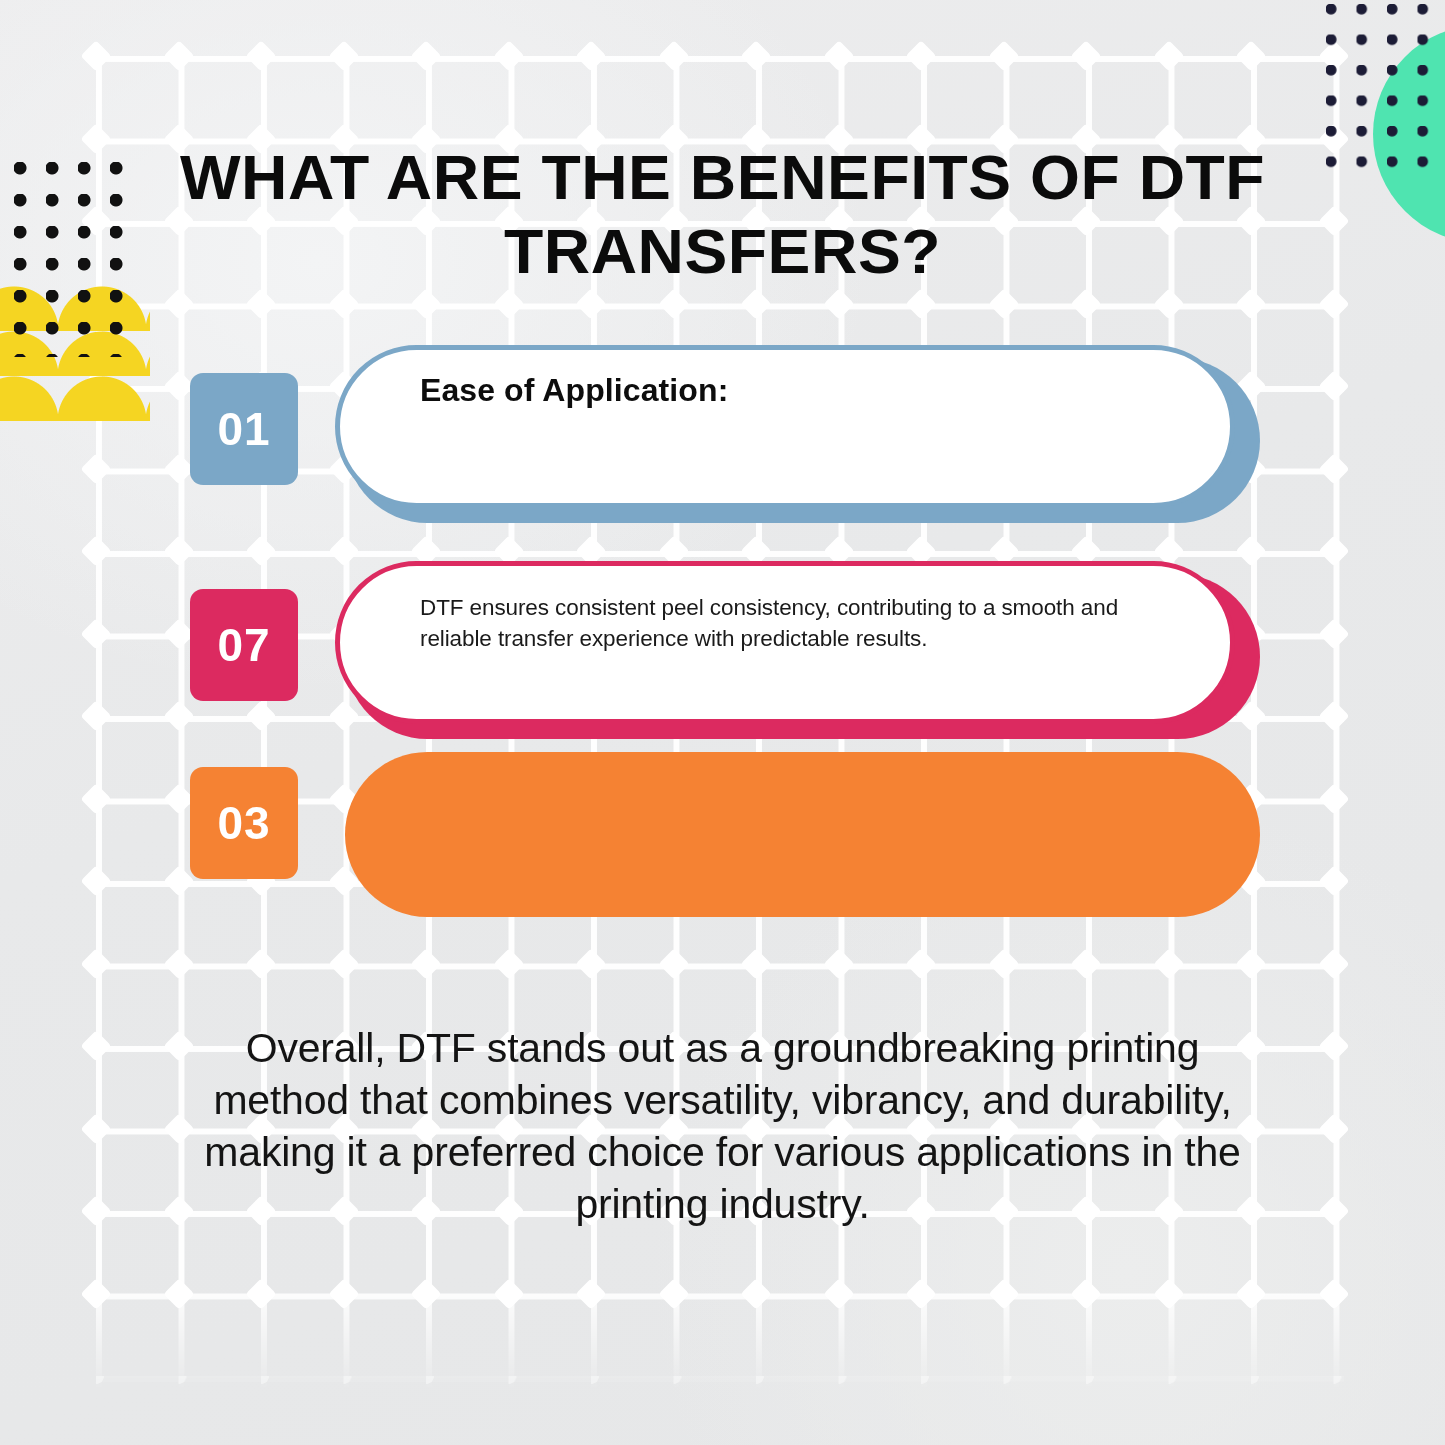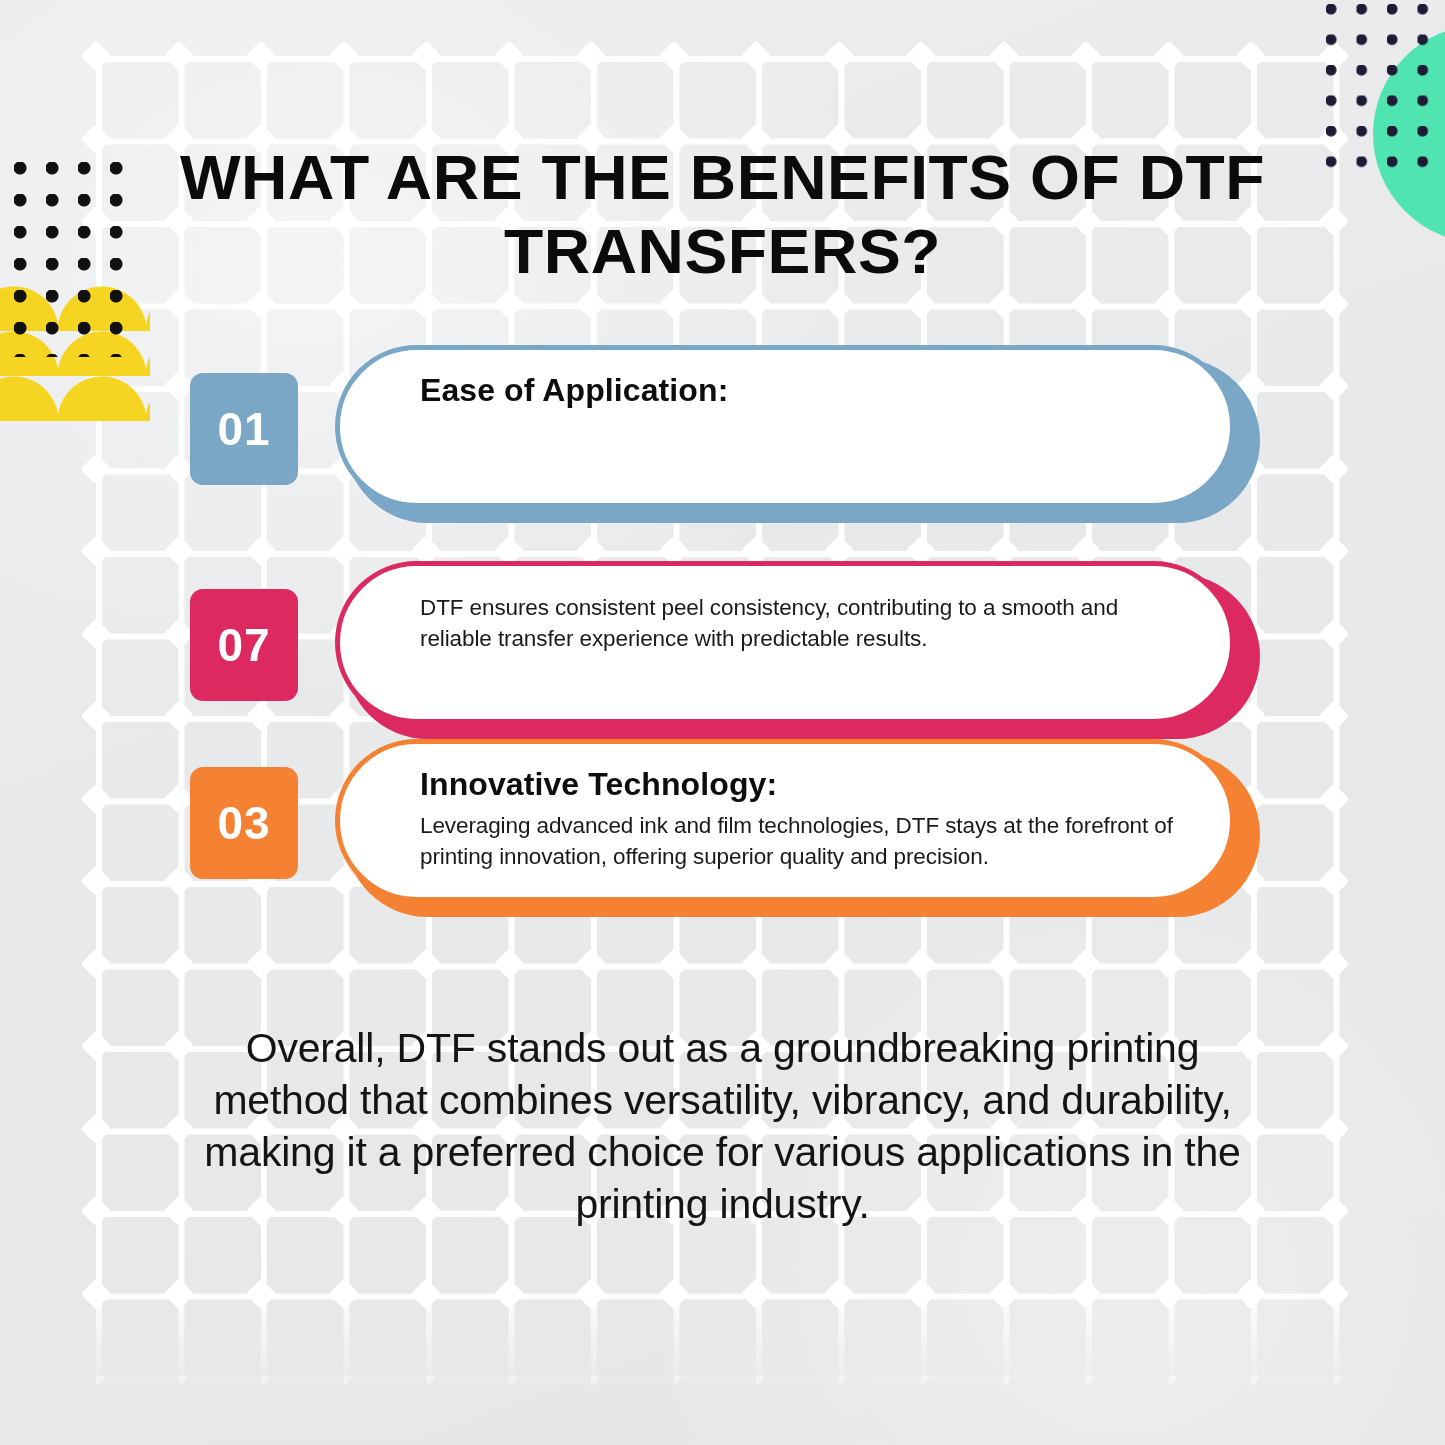--- a/index.html
+++ b/index.html
@@ -539,22 +539,18 @@
       <div class="card" id="card-1" style="border-color: rgb(220, 42, 96);">
         <div class="card-body">DTF ensures consistent peel consistency, contributing to a smooth and reliable transfer experience with predictable results.</div>
       </div>
     </div>
 
     <div class="card-row r3">
       <div class="card-shadow" id="shadow-2" style="background: rgb(245, 130, 51);"></div>
       <div class="badge" id="badge-2" style="background: rgb(245, 130, 51);">
         <span>03</span>
       </div>
-      <div class="card" id="card-2" style="border-color: rgb(245, 130, 51);">
-        <div class="card-title">Innovative Technology:</div>
-        <div class="card-body">Leveraging advanced ink and film technologies, DTF stays at the forefront of printing innovation, offering superior quality and precision.</div>
-      </div>
     </div>
 
     <div class="summary">Overall, DTF stands out as a groundbreaking printing method that combines versatility, vibrancy, and durability, making it a preferred choice for various applications in the printing industry.</div>
 
   </div>
 </div>
 
 </body></html>

